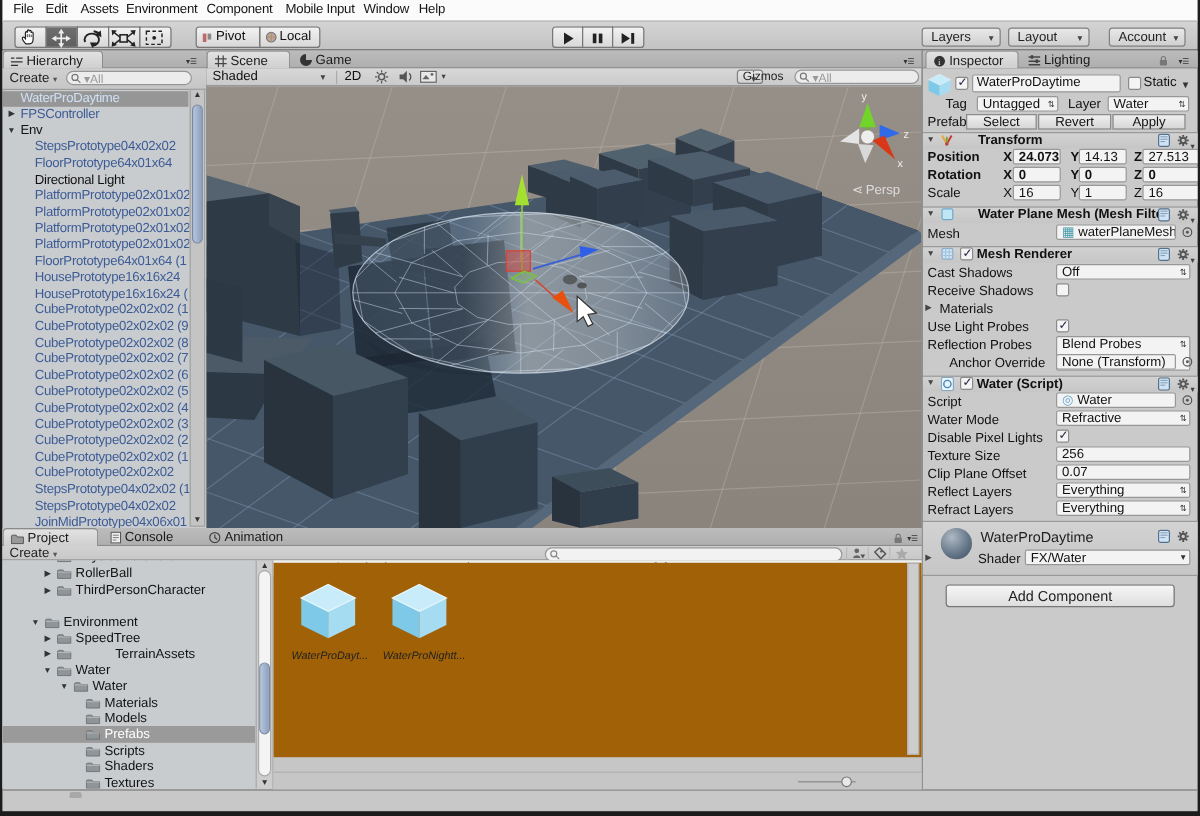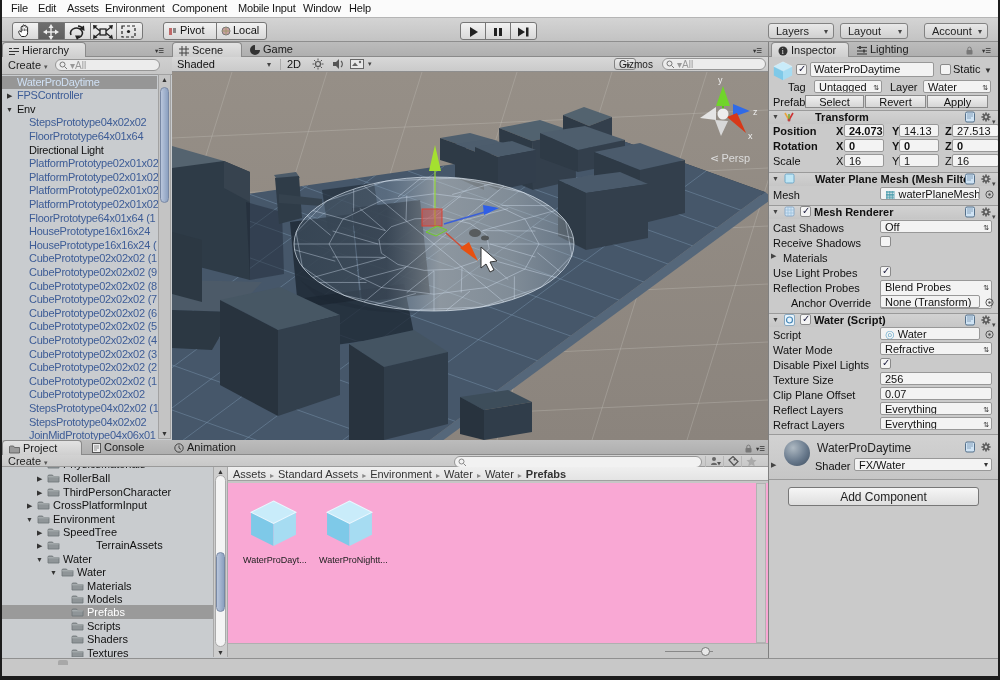--- a/index.html
+++ b/index.html
@@ -51,21 +51,21 @@
 #ptree { position:absolute; left:0; top:27px; width:211px; height:190px; overflow:hidden; background:#c9cccf; }
 .prow { position:absolute; left:0; width:211px; height:13.4px; line-height:13.4px; white-space:nowrap; overflow:hidden; color:#111; }
 .pselband { position:absolute; left:0; width:211px; height:14px; background:#9a9a9a; }
 .ficon { position:absolute; top:0px; }
 #psb { position:absolute; left:211px; top:27px; width:15px; height:190px; background:#cdcdcd; border-left:1px solid #a8a8a8; border-right:1px solid #a8a8a8; }
 #psb .track { position:absolute; left:1px; top:8px; width:11px; height:172px; background:#f4f4f4; border:1px solid #aaa; border-radius:6px; }
 #psb .thumb { position:absolute; left:2px; top:85px; width:9px; height:60px; background:linear-gradient(90deg,#b9c6dc,#8ba0c0); border:1px solid #7888a4; border-radius:5px; }
 #assets { position:absolute; left:226px; top:27px; width:540px; height:191px; background:#c6c6c6; }
 #crumbbar { position:absolute; left:0; top:0; width:540px; height:14px; background:linear-gradient(#efefef,#e4e4e4); border-bottom:1px solid #a0a0a0; padding:1px 0 0 5px; color:#333; }
 #crumbbar .sep { color:#888; font-size:8px; margin:0 4px; }
-#assetgrid { position:absolute; left:0; top:16px; width:540px; height:162px; background:#f9a8d4; }
+#assetgrid { position:absolute; left:0; top:2px; width:540px; height:162px; background:#a16207;font-style:italic; }
 #assetfoot { position:absolute; left:0; top:176px; width:540px; height:15px; background:#c6c6c6; border-top:1px solid #b0b0b0; }
 .itemlbl { position:absolute; font-size:9px; color:#222; width:60px; text-align:center; }
 #status { position:absolute; left:2px; top:658px; width:996px; height:18px; background:#c8c8c8; border-top:1px solid #909090; }
 .vline { position:absolute; background:#8a8a8a; }
 </style></head>
 <body>
 <div id="menubar">
 <span style="left:9px">File</span>
     <span style="left:36px">Edit</span>
     <span style="left:65px">Assets</span>
@@ -760,24 +760,20 @@
             <path d="M1 4.8 L12 4.8" stroke="#b8bcbe" stroke-width="0.8"></path>
           </svg></span><span style="padding-left:61px">PhysicsMaterials</span></div>
 <div class="prow" style="top:5.3px;"><span class="tri" style="left:35px">▶</span><span class="ficon" style="left:45px"><svg width="13" height="12" viewBox="0 0 13 12" style="">
             <path d="M1 3.5 L1 10 L12 10 L12 4.5 L6.5 4.5 L5.5 3 L2 3 Z" fill="#8f9598" stroke="#6d7376" stroke-width="0.8"></path>
             <path d="M1 4.8 L12 4.8" stroke="#b8bcbe" stroke-width="0.8"></path>
           </svg></span><span style="padding-left:61px">RollerBall</span></div>
 <div class="prow" style="top:18.7px;"><span class="tri" style="left:35px">▶</span><span class="ficon" style="left:45px"><svg width="13" height="12" viewBox="0 0 13 12" style="">
             <path d="M1 3.5 L1 10 L12 10 L12 4.5 L6.5 4.5 L5.5 3 L2 3 Z" fill="#8f9598" stroke="#6d7376" stroke-width="0.8"></path>
             <path d="M1 4.8 L12 4.8" stroke="#b8bcbe" stroke-width="0.8"></path>
           </svg></span><span style="padding-left:61px">ThirdPersonCharacter</span></div>
-<div class="prow" style="top:32.1px;"><span class="tri" style="left:25px">▶</span><span class="ficon" style="left:35px"><svg width="13" height="12" viewBox="0 0 13 12" style="">
-            <path d="M1 3.5 L1 10 L12 10 L12 4.5 L6.5 4.5 L5.5 3 L2 3 Z" fill="#8f9598" stroke="#6d7376" stroke-width="0.8"></path>
-            <path d="M1 4.8 L12 4.8" stroke="#b8bcbe" stroke-width="0.8"></path>
-          </svg></span><span style="padding-left:51px">CrossPlatformInput</span></div>
 <div class="prow" style="top:45.5px;"><span class="tri" style="left:24px">▼</span><span class="ficon" style="left:35px"><svg width="13" height="12" viewBox="0 0 13 12" style="">
             <path d="M1 3.5 L1 10 L12 10 L12 4.5 L6.5 4.5 L5.5 3 L2 3 Z" fill="#8f9598" stroke="#6d7376" stroke-width="0.8"></path>
             <path d="M1 4.8 L12 4.8" stroke="#b8bcbe" stroke-width="0.8"></path>
           </svg></span><span style="padding-left:51px">Environment</span></div>
 <div class="prow" style="top:58.9px;"><span class="tri" style="left:35px">▶</span><span class="ficon" style="left:45px"><svg width="13" height="12" viewBox="0 0 13 12" style="">
             <path d="M1 3.5 L1 10 L12 10 L12 4.5 L6.5 4.5 L5.5 3 L2 3 Z" fill="#8f9598" stroke="#6d7376" stroke-width="0.8"></path>
             <path d="M1 4.8 L12 4.8" stroke="#b8bcbe" stroke-width="0.8"></path>
           </svg></span><span style="padding-left:61px">SpeedTree</span></div>
 <div class="prow" style="top:72.3px;"><span class="tri" style="left:35px">▶</span><span class="ficon" style="left:45px"><svg width="13" height="12" viewBox="0 0 13 12" style="">
             <path d="M1 3.5 L1 10 L12 10 L12 4.5 L6.5 4.5 L5.5 3 L2 3 Z" fill="#8f9598" stroke="#6d7376" stroke-width="0.8"></path>

